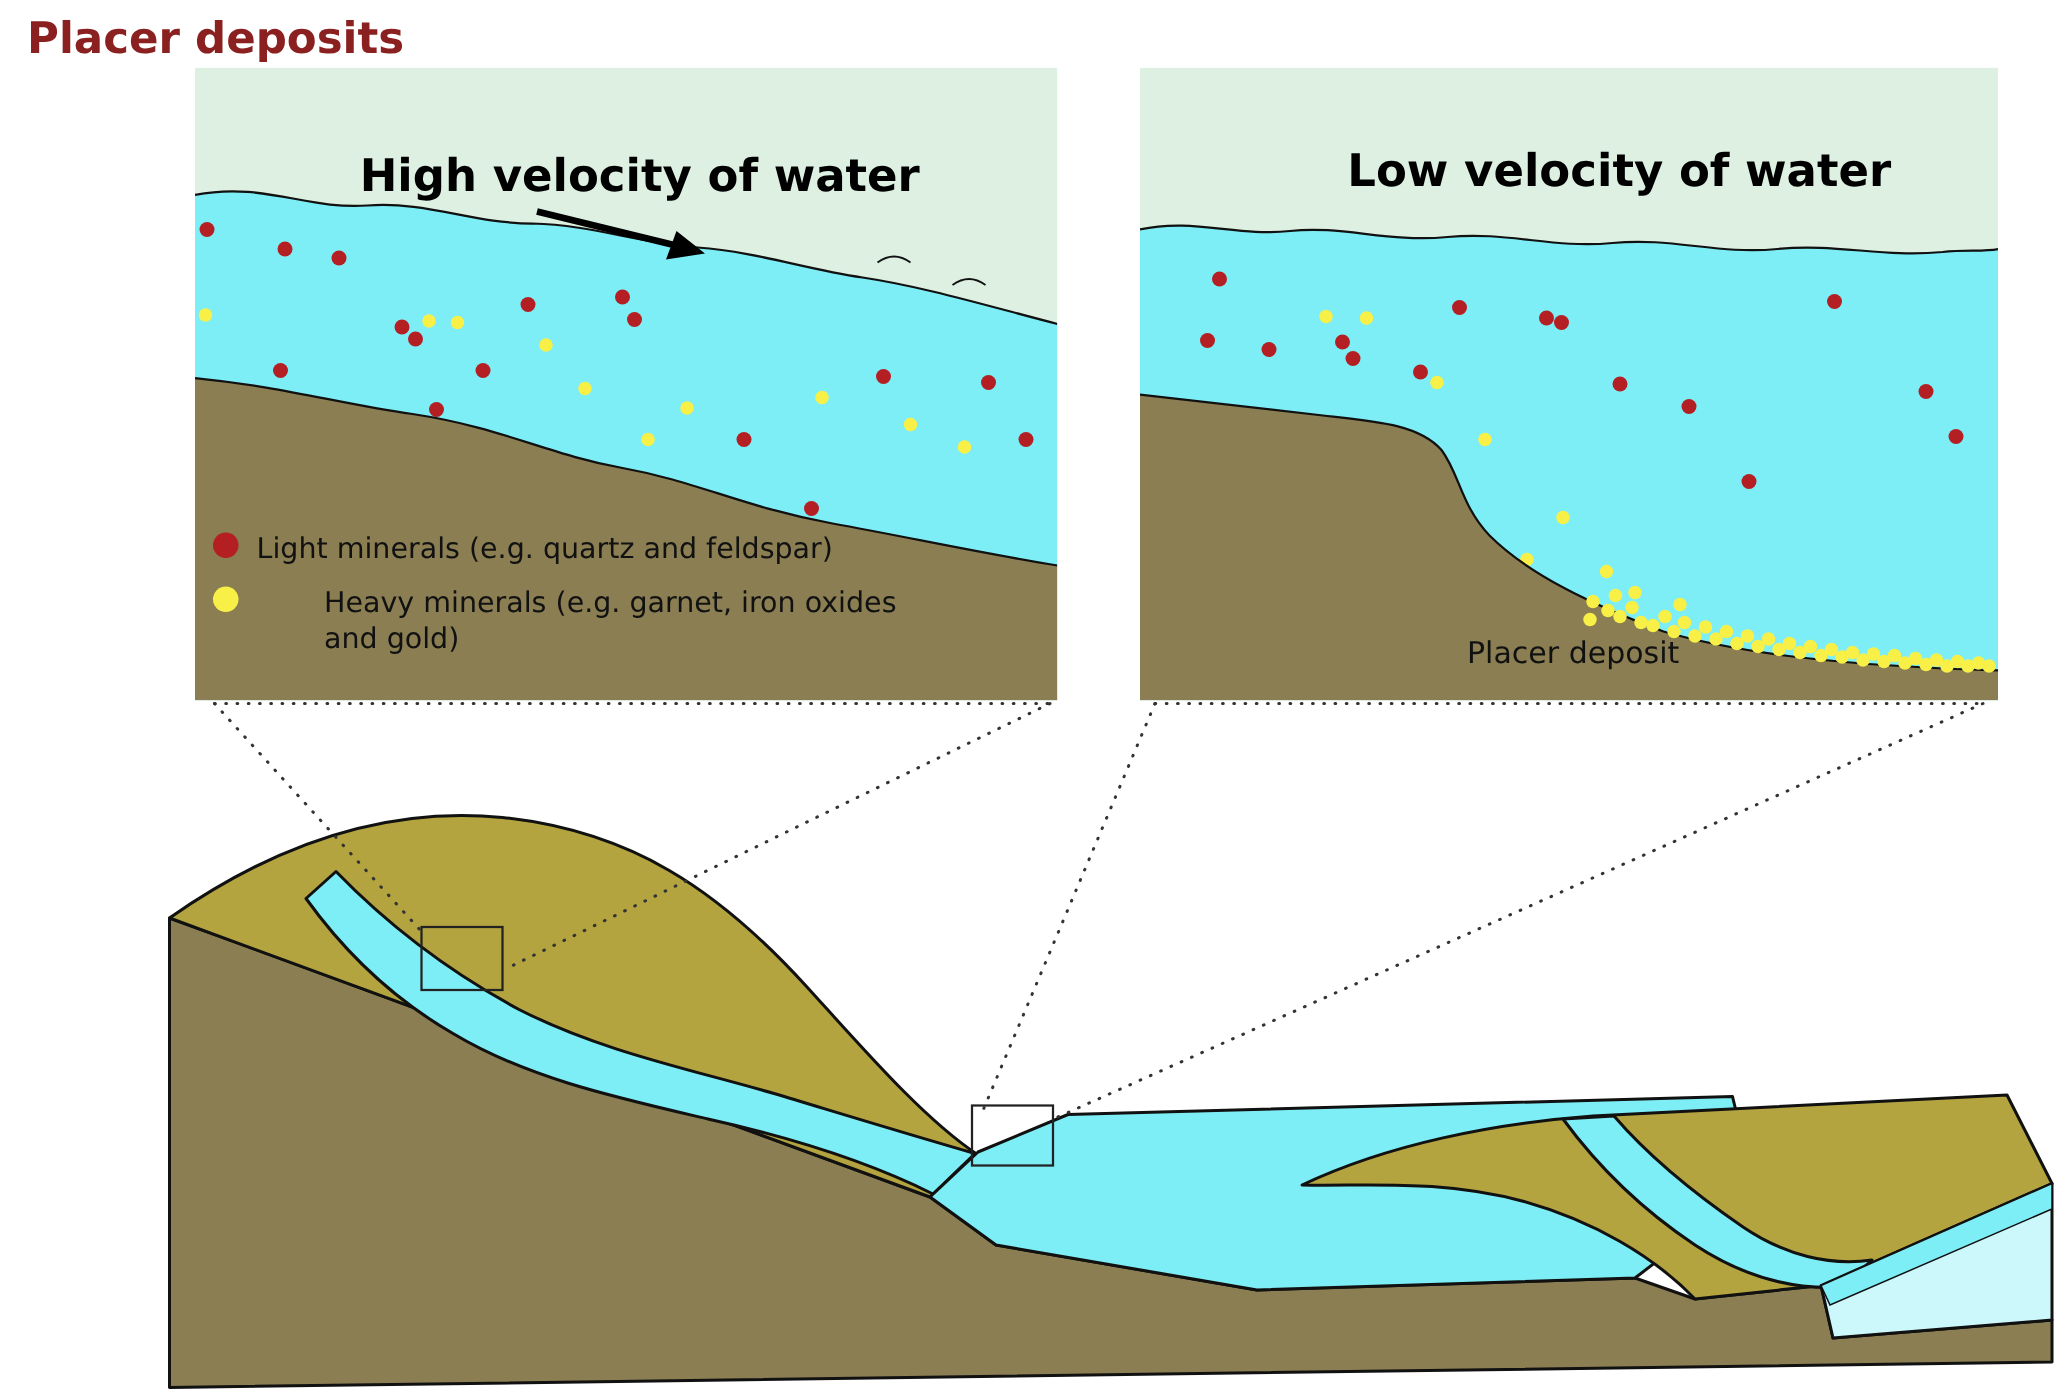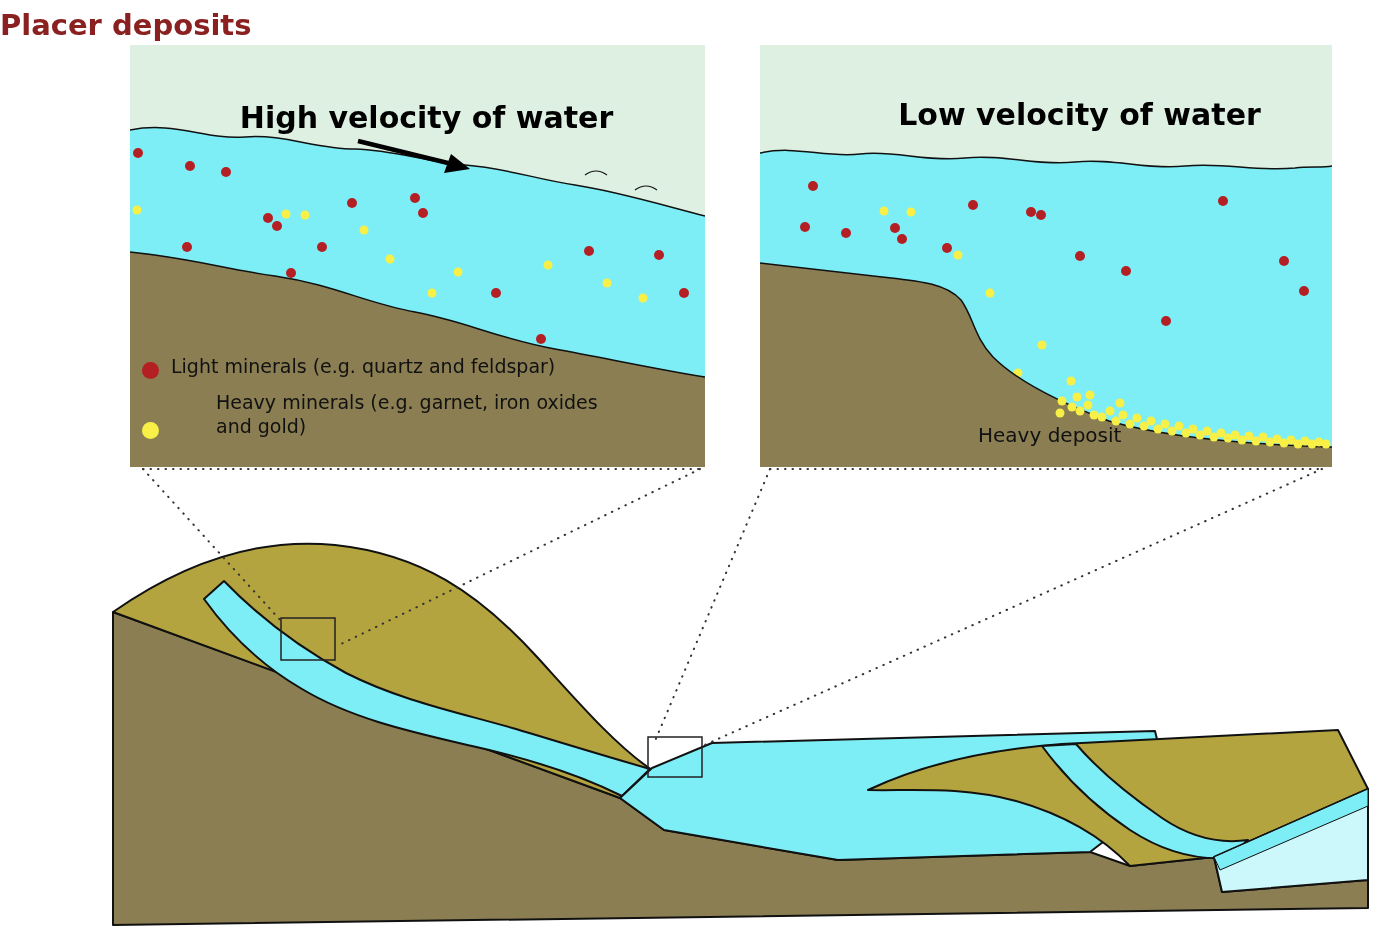--- a/index.html
+++ b/index.html
@@ -1,28 +1,28 @@
 <!DOCTYPE html>
 <html><head>
 <meta charset="utf-8">
 <style>
   html,body{margin:0;padding:0;background:#ffffff;}
   #page{position:relative;width:1376px;height:928px;background:#ffffff;overflow:hidden;
         font-family:"DejaVu Sans","Liberation Sans",sans-serif;}
-  #main-title{position:absolute;left:0;top:8px;font-size:29px;font-weight:bold;color:#8b2020;}
+  #main-title{position:absolute;left:18px;top:8px;font-size:29px;font-weight:bold;color:#8b2020;}
   .panel{position:absolute;top:45px;height:422px;overflow:hidden;}
   #panel-high{left:130px;width:575px;}
   #panel-low{left:760px;width:572px;}
   .panel svg{position:absolute;left:0;top:0;}
   .panel-title{position:absolute;top:55px;left:0;right:0;text-align:center;
                font-size:30px;font-weight:bold;color:#000;}
   #panel-high .panel-title{padding-left:18px;}
   #panel-low .panel-title{padding-left:67px;top:52px;}
   .legend{position:absolute;left:12px;top:310px;}
-  .legend-row{display:flex;align-items:flex-end;margin-bottom:12px;}
+  .legend-row{display:flex;align-items:flex-start;margin-bottom:12px;}
   .marker{width:17px;height:17px;border-radius:50%;flex:0 0 17px;margin-right:12px;}
   .marker.red{background:#b41f24;}
   .marker.yellow{background:#f8f046;}
   .legend-label{font-size:19px;color:#111;line-height:1.26;}
   .legend-label.wrap{width:410px;margin-left:45px;}
   #deposit-label{position:absolute;left:218px;top:378px;font-size:20px;color:#111;}
   #landscape{position:absolute;left:0;top:0;}
 </style>
 </head>
 <body>
@@ -190,16 +190,16 @@
           <circle cx="545" cy="396" r="4.5" fill="#f8f046"></circle>
           <circle cx="552" cy="399" r="4.5" fill="#f8f046"></circle>
           <circle cx="559" cy="397" r="4.5" fill="#f8f046"></circle>
           <circle cx="566" cy="399" r="4.5" fill="#f8f046"></circle>
           <circle cx="330" cy="350" r="4.5" fill="#f8f046"></circle>
           <circle cx="360" cy="358" r="4.5" fill="#f8f046"></circle>
           <circle cx="300" cy="368" r="4.5" fill="#f8f046"></circle>
         </g>
     </svg>
     <div class="panel-title">Low velocity of water</div>
-    <div id="deposit-label">Heavy deposit</div>
+    <div id="deposit-label">Placer deposit</div>
   </div>
 
 </div>
 
 </body></html>

